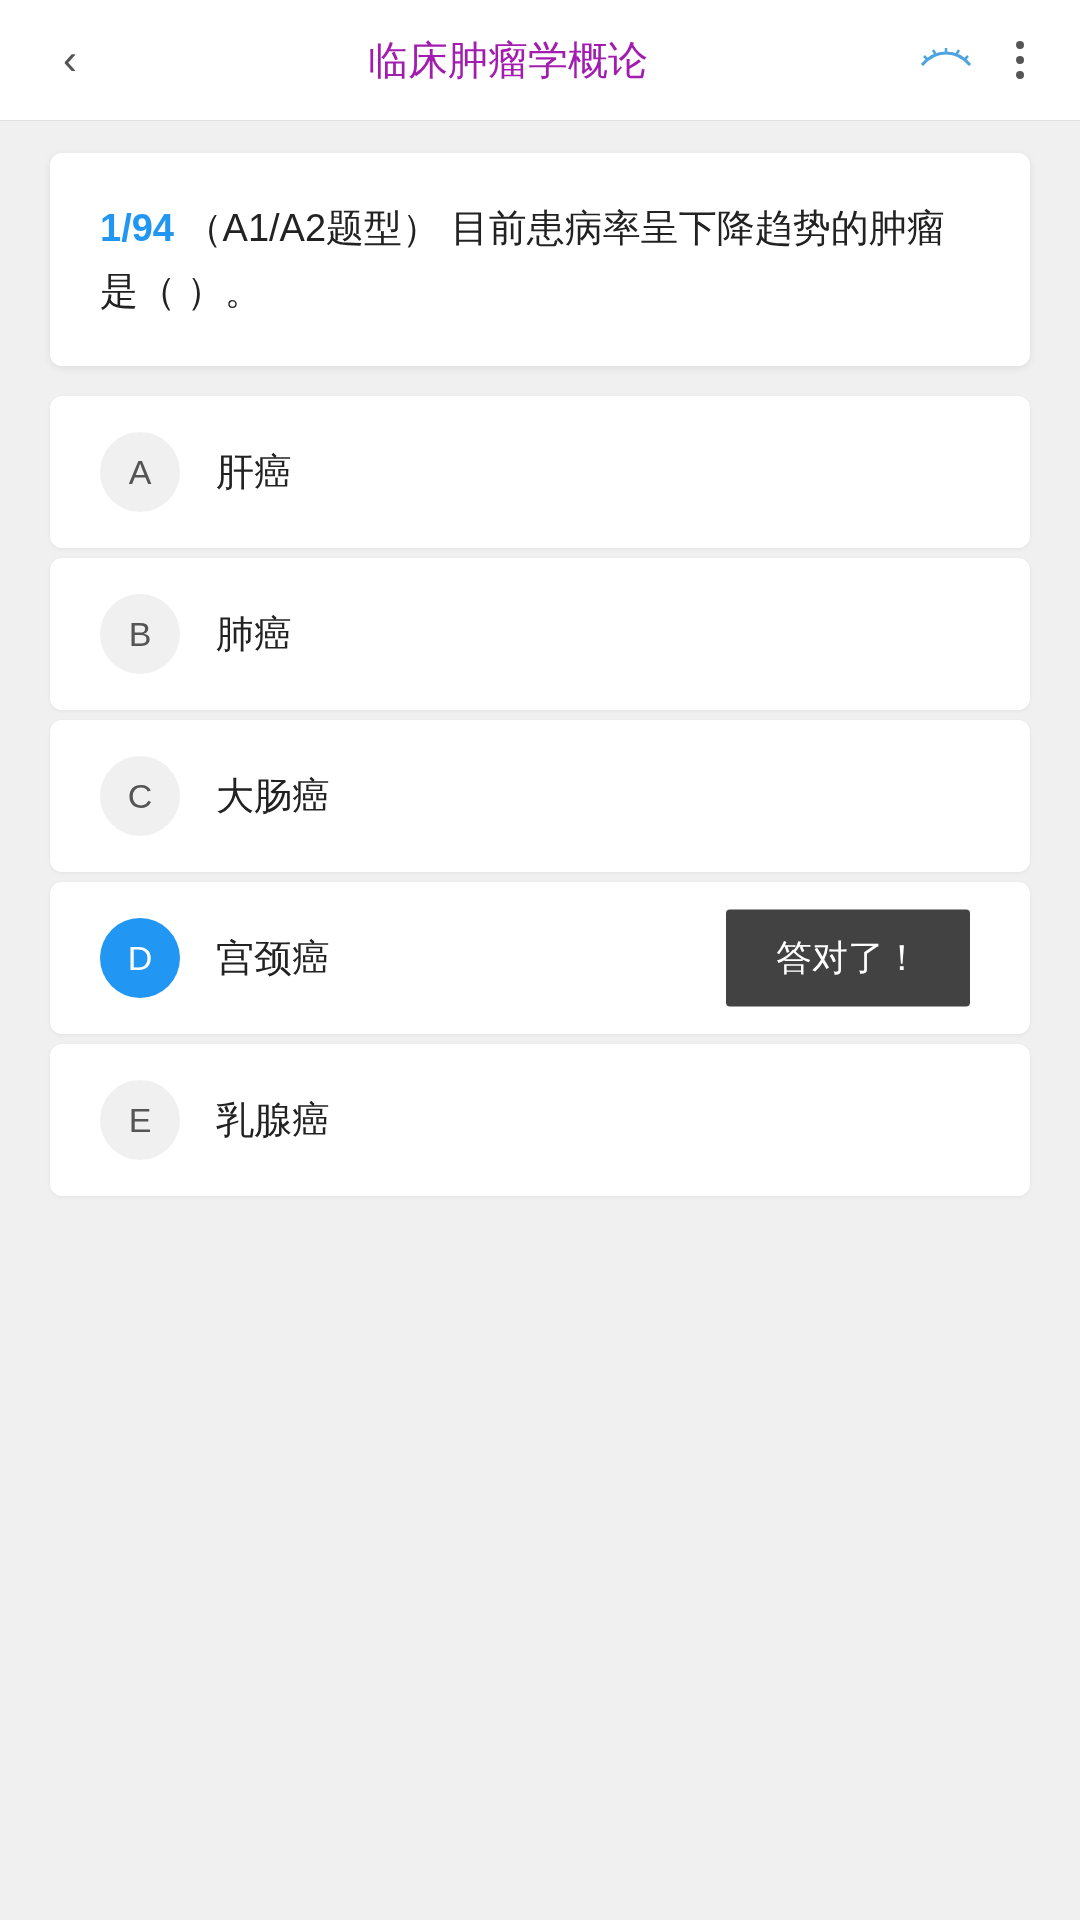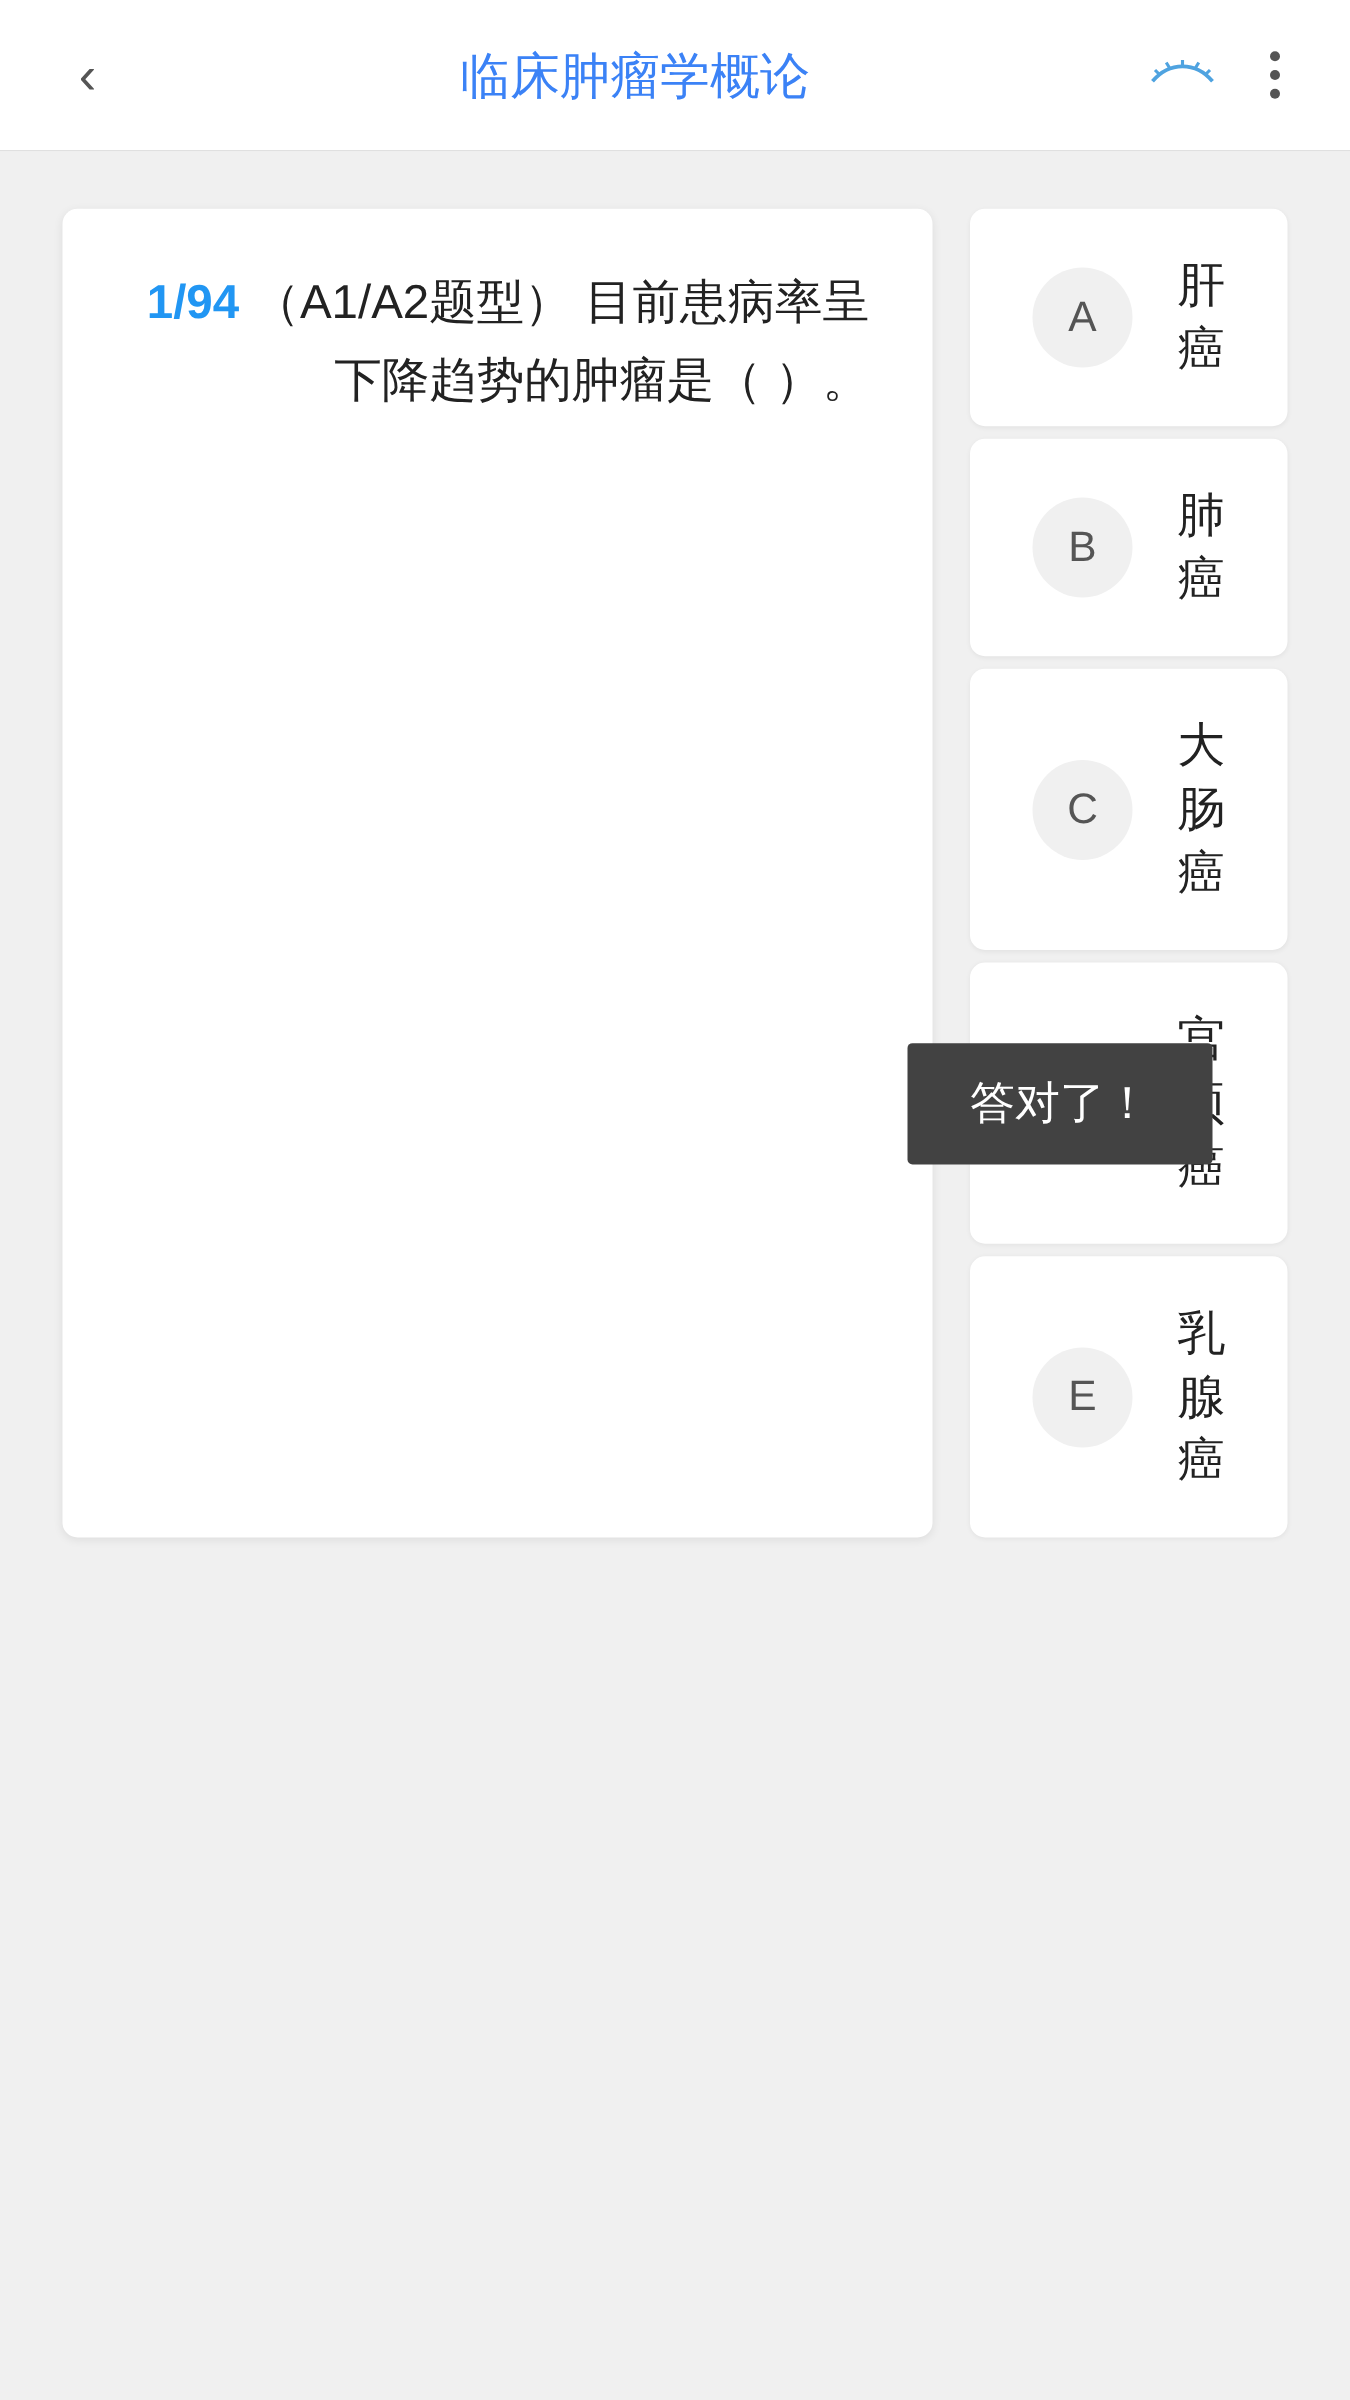--- a/index.html
+++ b/index.html
@@ -45,21 +45,21 @@
 
     .back-arrow {
       font-size: 42px;
       color: #555;
       font-weight: 300;
     }
 
     .header-title {
       font-size: 40px;
       font-weight: 500;
-      color: #3b82f6;
+      color: #a21caf;
       flex: 1;
       text-align: center;
     }
 
     .header-right {
       display: flex;
       align-items: center;
       gap: 24px;
     }
 
@@ -90,24 +90,24 @@
 
     .dot {
       width: 8px;
       height: 8px;
       border-radius: 50%;
       background-color: #555;
     }
 
     
     .main-content {
-      padding: 46px 50px;
-      display: flex;
+      padding: 32px 50px;
+      display: flex;
+      flex-direction: column;
       gap: 30px;
-      text-align: right;
     }
 
     
     .question-card {
       background-color: #ffffff;
       border-radius: 12px;
       padding: 44px 50px;
       box-shadow: 0 2px 8px rgba(0,0,0,0.08);
     }
 

